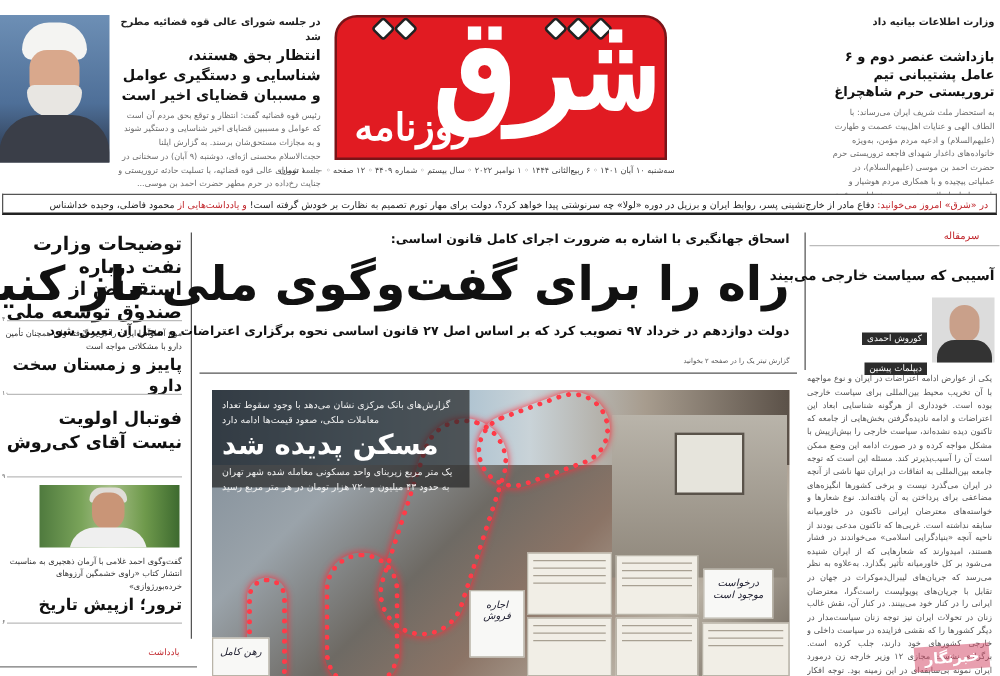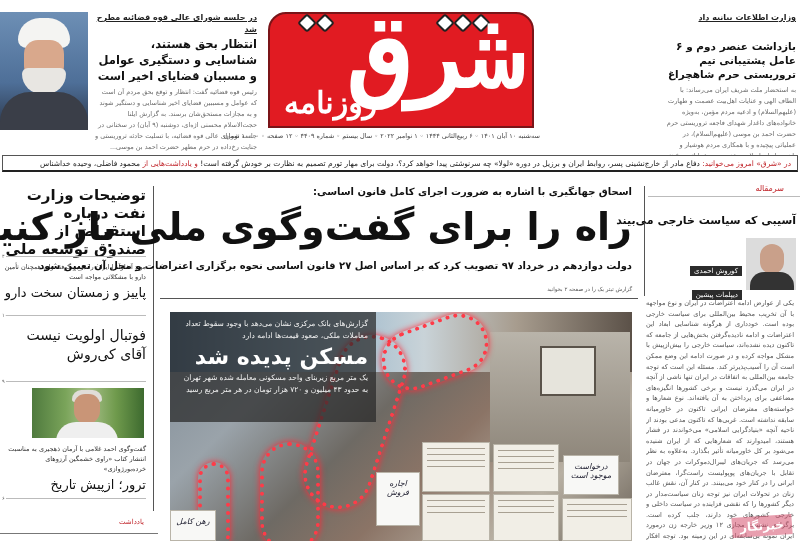--- a/index.html
+++ b/index.html
@@ -14,21 +14,21 @@
     background: linear-gradient(180deg,#6d8fb5 0%,#4e6f98 60%,#2a3548 100%); overflow: hidden; }
   .lead-left .photo .turban { position: absolute; left: 18px; top: 6px; width: 52px; height: 30px;
     background: #f4f4f2; border-radius: 26px 26px 10px 10px; }
   .lead-left .photo .face { position: absolute; left: 24px; top: 28px; width: 40px; height: 44px;
     background: #d9a88c; border-radius: 14px 14px 18px 18px; }
   .lead-left .photo .beard { position: absolute; left: 22px; top: 56px; width: 44px; height: 26px;
     background: #e8e6e2; border-radius: 6px 6px 20px 20px; }
   .lead-left .photo .robe { position: absolute; left: 0; top: 80px; width: 88px; height: 40px;
     background: #3a3e48; border-radius: 30px 30px 0 0; }
   .lead-left .text { position: absolute; left: 95px; top: 12px; width: 162px; text-align: right; }
-  .kicker { font-size: 8px; font-weight: bold; color: #222; line-height: 12px; text-decoration: underline; }
+  .kicker { font-size: 8px; font-weight: bold; color: #222; line-height: 12px; }
   .lead-title { font-size: 11.5px; font-weight: bold; color: #111; line-height: 16px; }
   .body-small { font-size: 6.5px; color: #6b6b6b; line-height: 11px; }
   .page-ref { font-size: 6px; color: #444; margin-top: 3px; }
 
   .logo-box { position: absolute; left: 268px; top: 12px; width: 266px; height: 116px;
     background: #e11b22; border: 2px solid #7a1418; border-radius: 18px 18px 0 0; overflow: hidden; }
   .logo-main { position: absolute; right: 8px; top: -6px; font-size: 96px; font-weight: bold;
     color: #ffffff; font-family: Liberation Mono, monospace; line-height: 110px; }
   .logo-sub { position: absolute; left: 14px; bottom: 6px; font-size: 30px; font-weight: bold;
     color: #ffffff; font-family: "DejaVu Serif", serif; letter-spacing: 2px; }
@@ -48,21 +48,21 @@
   .ticker { position: absolute; left: 2px; top: 155px; width: 796px; height: 17px;
     border: 1px solid #555; border-bottom: 2px solid #222; background: #fff;
     font-size: 7.5px; line-height: 15px; white-space: nowrap; overflow: hidden; padding: 0 6px; }
   .ticker .red { color: #c0242a; }
 
   
   .col-left { position: absolute; left: 0; top: 180px; width: 158px; height: 361px; padding-left: 10px; }
   .col-left .rule-v { position: absolute; right: 4px; top: 6px; width: 1px; height: 325px; background: #555; }
   .col-left .item { position: absolute; right: 12px; width: 142px; text-align: right; }
   .h-big { font-size: 15px; font-weight: bold; line-height: 18px; color: #111; }
-  .h-med { font-size: 13px; font-weight: normal; line-height: 17px; color: #111; }
+  .h-med { font-size: 13px; font-weight: bold; line-height: 17px; color: #111; }
   .sub { font-size: 6.5px; color: #333; line-height: 10px; }
   .sep { position: absolute; right: 12px; width: 140px; height: 1px; background: #bbb; }
   .pnum { position: absolute; left: 2px; font-size: 5px; color: #666; }
   .person2 { position: absolute; right: 14px; top: 208px; width: 112px; height: 50px;
     background: linear-gradient(90deg,#4f7a3e 0%,#7aa45a 30%,#a8c08a 50%,#6f9a4c 75%,#3d6a2f 100%); overflow: hidden; }
   .person2 .head { position: absolute; left: 42px; top: 6px; width: 26px; height: 30px; background: #c99577; border-radius: 12px 12px 14px 14px; }
   .person2 .hair { position: absolute; left: 40px; top: 2px; width: 30px; height: 12px; background: #e0ddd8; border-radius: 14px 14px 4px 4px; }
   .person2 .shirt { position: absolute; left: 24px; top: 34px; width: 62px; height: 20px; background: #efefef; border-radius: 20px 20px 0 0; }
   .note-label { position: absolute; right: 14px; top: 344px; font-size: 7px; color: #c0242a; }
   .bottom-rule { position: absolute; left: 0; top: 357px; width: 158px; height: 1px; background: #777; }
@@ -77,22 +77,22 @@
   .center-rule { position: absolute; left: 0; top: 118px; width: 478px; height: 1px; background: #555; }
 
   .photo-main { position: absolute; left: 10px; top: 132px; width: 462px; height: 229px; overflow: hidden;
     background: linear-gradient(135deg,#7d8a96 0%,#9aa3aa 25%,#6e6a64 45%,#8b7466 60%,#b8b0a3 80%,#6a6258 100%); }
   .photo-main .sky { position: absolute; left: 0; top: 0; width: 462px; height: 60px;
     background: linear-gradient(90deg,#4e6e8c 0%,#8eb0c8 30%,#c9d3d8 55%,#a79c8e 75%,#5b5148 100%); }
   .photo-main .building { position: absolute; left: 320px; top: 20px; width: 140px; height: 130px;
     background: linear-gradient(180deg,#b9b4aa 0%,#8e867a 100%); }
   .photo-main .window { position: absolute; background: #e6e4dc; border: 2px solid #5a534a; }
   .photo-main .neon { position: absolute; border: 4px dotted #ff3b48; border-radius: 40px; box-shadow: 0 0 6px #ff2b3a; }
-  .photo-main .overlay { position: absolute; left: 0; top: 0; width: 206px; height: 110px;
-    background: rgba(40,40,40,0.72); text-align: right; padding: 6px 8px; color: #fff; }
+  .photo-main .overlay { position: absolute; left: 0; top: 0; width: 206px; height: 78px;
+    background: rgba(40,40,40,0.72); text-align: left; padding: 6px 8px; color: #fff; }
   .overlay .ov-kicker { font-size: 7.5px; line-height: 12px; color: #f2f2f2; }
   .overlay .ov-title { font-size: 22px; font-weight: bold; line-height: 30px; color: #fff; }
   .overlay .ov-body { font-size: 7.5px; line-height: 12px; color: #f2f2f2; }
   .paper { position: absolute; background: #f1eee6; border: 1px solid #b9b4a8; }
   .paper .ln { height: 1px; background: #a8a092; margin: 5px 4px; }
   .paper-note { position: absolute; background: #f8f8f6; border: 1px solid #b9b4a8;
     font-size: 8px; color: #223; text-align: center; padding-top: 6px; font-style: italic; }
 
   
   .col-right { position: absolute; left: 640px; top: 180px; width: 160px; height: 361px; }

